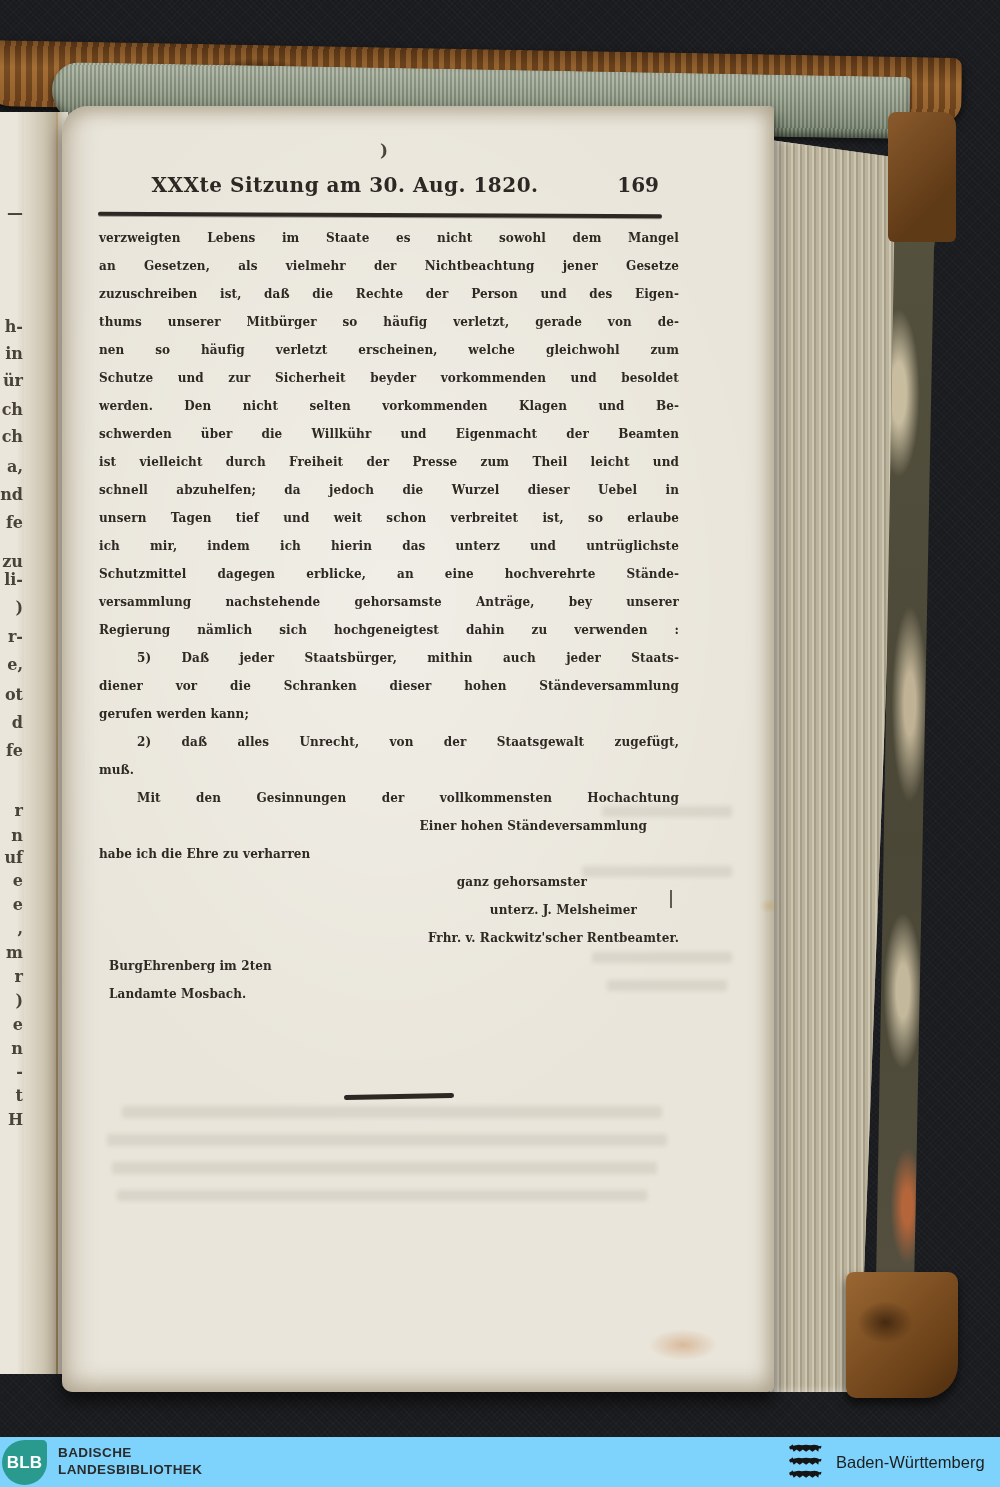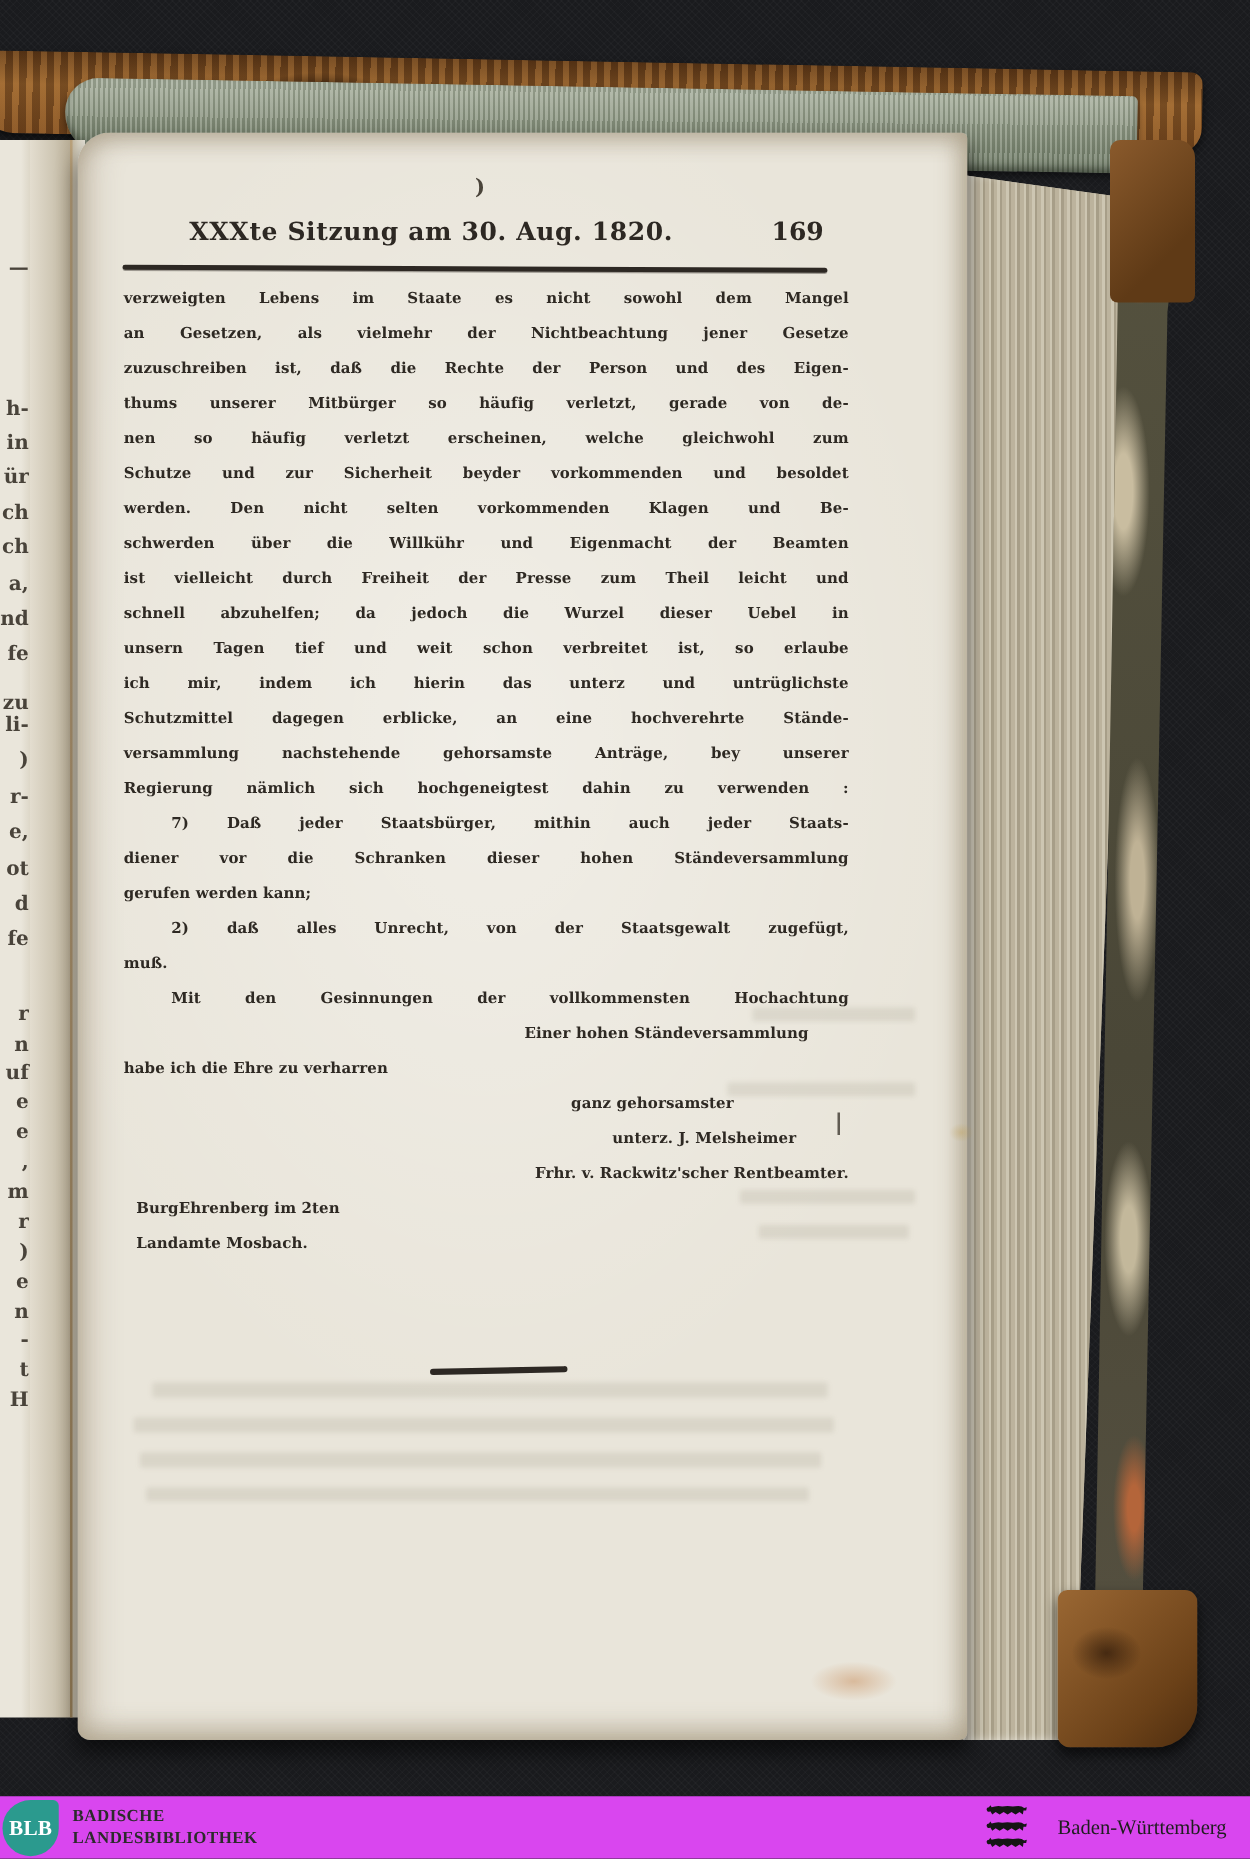--- a/index.html
+++ b/index.html
@@ -123,21 +123,21 @@
     background:radial-gradient(closest-side, rgba(190,150,60,0.3), transparent 75%);}
   .tick{position:absolute;left:608px;top:784px;width:2px;height:18px;background:rgba(50,44,36,0.75);}
   
   .footer-bar{position:absolute;left:0;bottom:0;width:1000px;height:50px;
     font-family:"Liberation Sans", sans-serif;}
   .blb-logo{position:absolute;left:2px;top:3px;width:45px;height:45px;
     border-radius:50% 10% 50% 50%;display:flex;align-items:center;justify-content:center;}
   .blb-logo span{color:#ffffff;font-weight:700;font-size:17px;letter-spacing:0.2px;}
   .lib-name{position:absolute;left:58px;top:7px;font-weight:700;font-size:13.5px;
     letter-spacing:0.4px;line-height:17px;}
-  .bw-group{position:absolute;left:788px;top:4px;height:42px;display:flex;align-items:center;gap:24px;}
+  .bw-group{position:absolute;left:788px;top:4px;height:42px;display:flex;align-items:center;gap:14px;}
   .lions{display:flex;flex-direction:column;gap:1px;}
   .bw-label{font-size:16.5px;font-weight:500;color:#1e1e1e;}
 </style>
 </head>
 <body>
 
 <div class="cloth"></div>
 
 <div class="leather-top"></div>
 <div class="green-edge"></div>
@@ -198,21 +198,21 @@
       <div class="ln j">Schutze und zur Sicherheit beyder vorkommenden und besoldet</div>
       <div class="ln j">werden. Den nicht selten vorkommenden Klagen und Be-</div>
       <div class="ln j">schwerden über die Willkühr und Eigenmacht der Beamten</div>
       <div class="ln j">ist vielleicht durch Freiheit der Presse zum Theil leicht und</div>
       <div class="ln j">schnell abzuhelfen; da jedoch die Wurzel dieser Uebel in</div>
       <div class="ln j">unsern Tagen tief und weit schon verbreitet ist, so erlaube</div>
       <div class="ln j">ich mir, indem ich hierin das unterz und untrüglichste</div>
       <div class="ln j">Schutzmittel dagegen erblicke, an eine hochverehrte Stände-</div>
       <div class="ln j">versammlung nachstehende gehorsamste Anträge, bey unserer</div>
       <div class="ln j">Regierung nämlich sich hochgeneigtest dahin zu verwenden :</div>
-      <div class="ln ji">7) Daß jeder Staatsbürger, mithin auch jeder Staats-</div>
+      <div class="ln ji">5) Daß jeder Staatsbürger, mithin auch jeder Staats-</div>
       <div class="ln j">diener vor die Schranken dieser hohen Ständeversammlung</div>
       <div class="ln l">gerufen werden kann;</div>
       <div class="ln ji">2) daß alles Unrecht, von der Staatsgewalt zugefügt,</div>
       <div class="ln l">muß.</div>
       <div class="ln ji">Mit den Gesinnungen der vollkommensten Hochachtung</div>
       <div class="ln r1">Einer hohen Ständeversammlung</div>
       <div class="ln l">habe ich die Ehre zu verharren</div>
       <div class="ln r2">ganz gehorsamster</div>
       <div class="ln r3">unterz. J. Melsheimer</div>
       <div class="ln r4">Frhr. v. Rackwitz'scher Rentbeamter.</div>
@@ -229,21 +229,21 @@
   <div class="ghost" style="left:540px;top:700px;width:130px;height:11px;"></div>
   <div class="ghost" style="left:520px;top:760px;width:150px;height:11px;"></div>
   <div class="ghost" style="left:530px;top:846px;width:140px;height:11px;"></div>
   <div class="ghost" style="left:545px;top:874px;width:120px;height:11px;"></div>
 
   <div class="tick"></div>
   <div class="stain"></div>
   <div class="stain2"></div>
 </div>
 
-<div class="footer-bar" id="footerbar" style="background: #d946ef; font-family: Liberation Serif, serif;">
+<div class="footer-bar" id="footerbar" style="background: #7dd3fc;">
   <div class="blb-logo" id="blblogo" style="background: rgb(43, 154, 142);">
     <span>BLB</span>
   </div>
   <div class="lib-name" id="libname" style="color: rgb(43, 43, 43);">
     <div>BADISCHE</div>
     <div>LANDESBIBLIOTHEK</div>
   </div>
   <div class="bw-group">
     <div class="lions">
       <svg width="34" height="12" viewBox="0 0 64 20">

